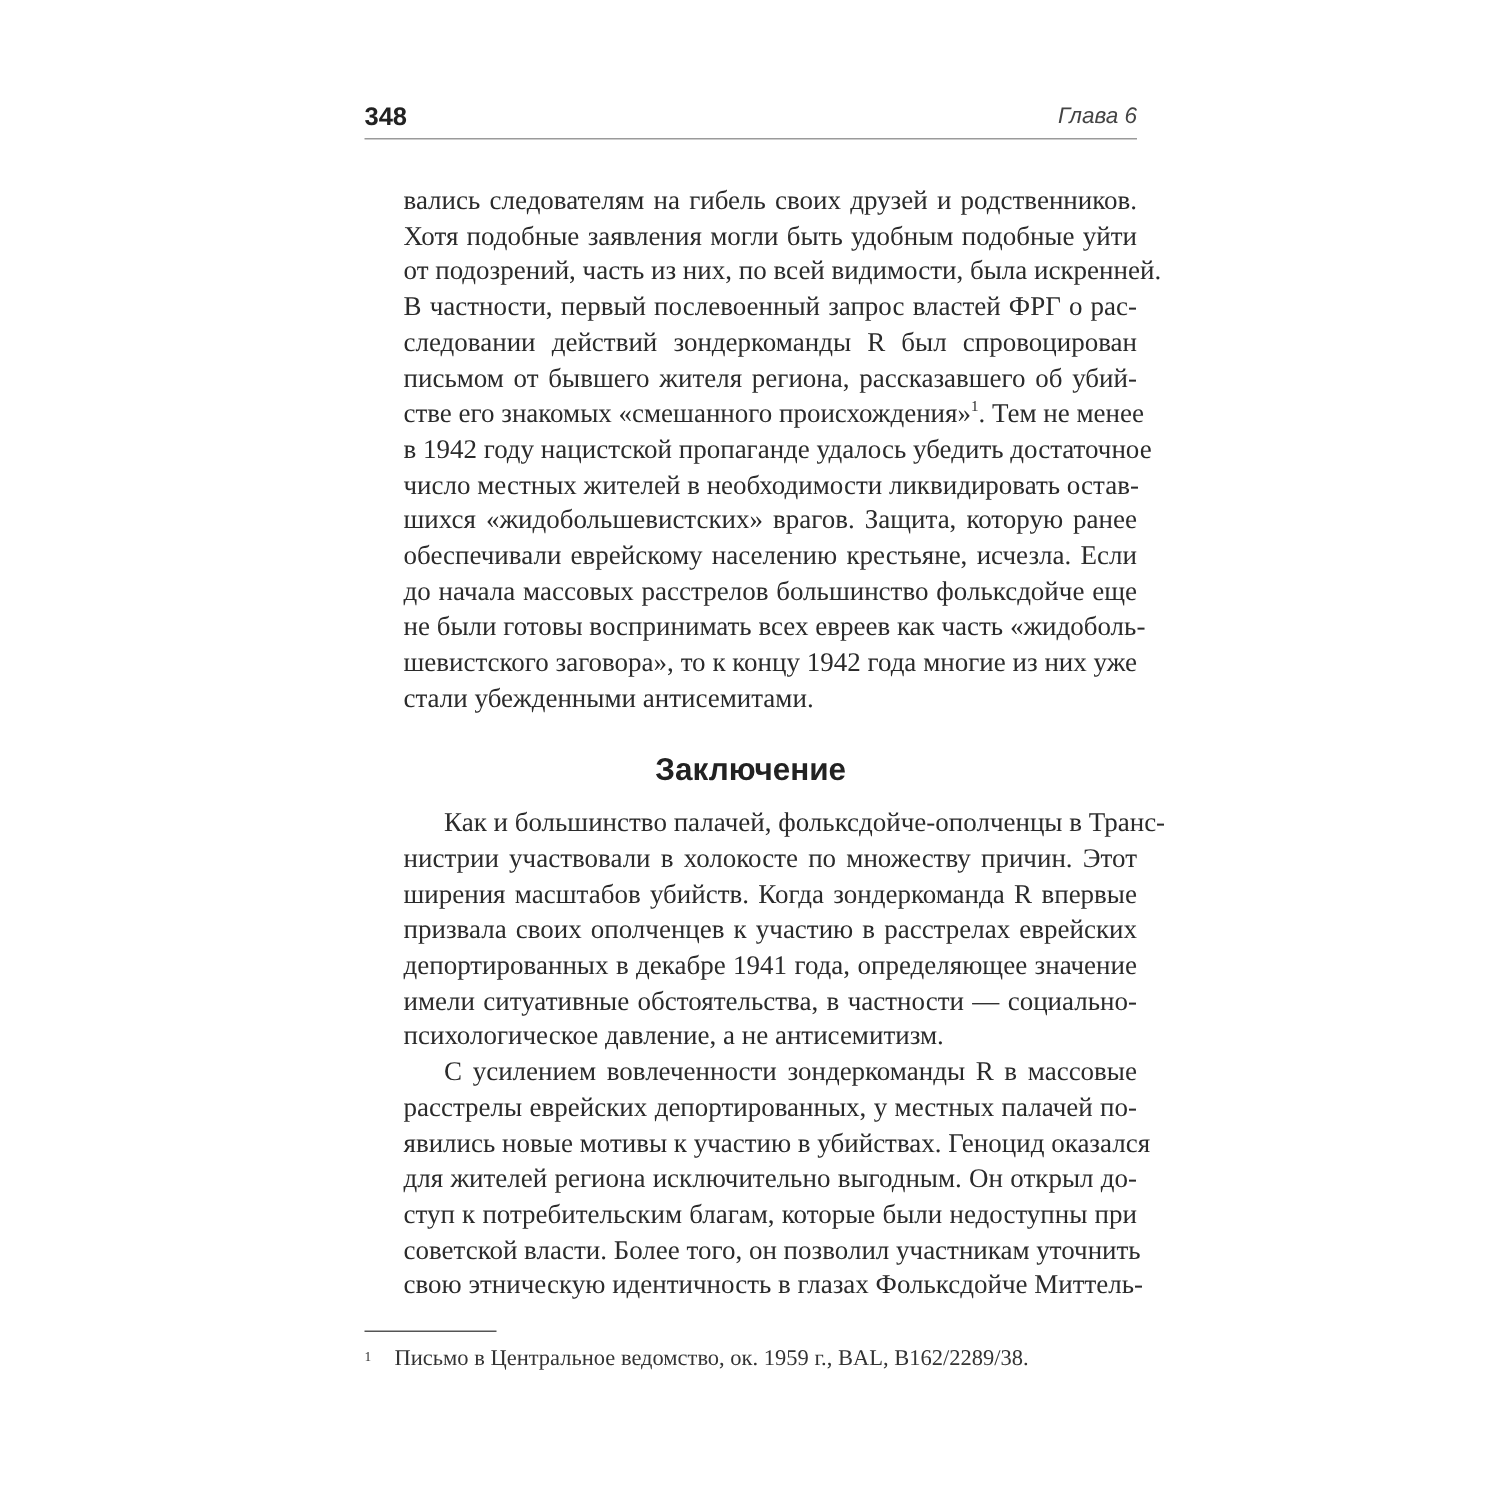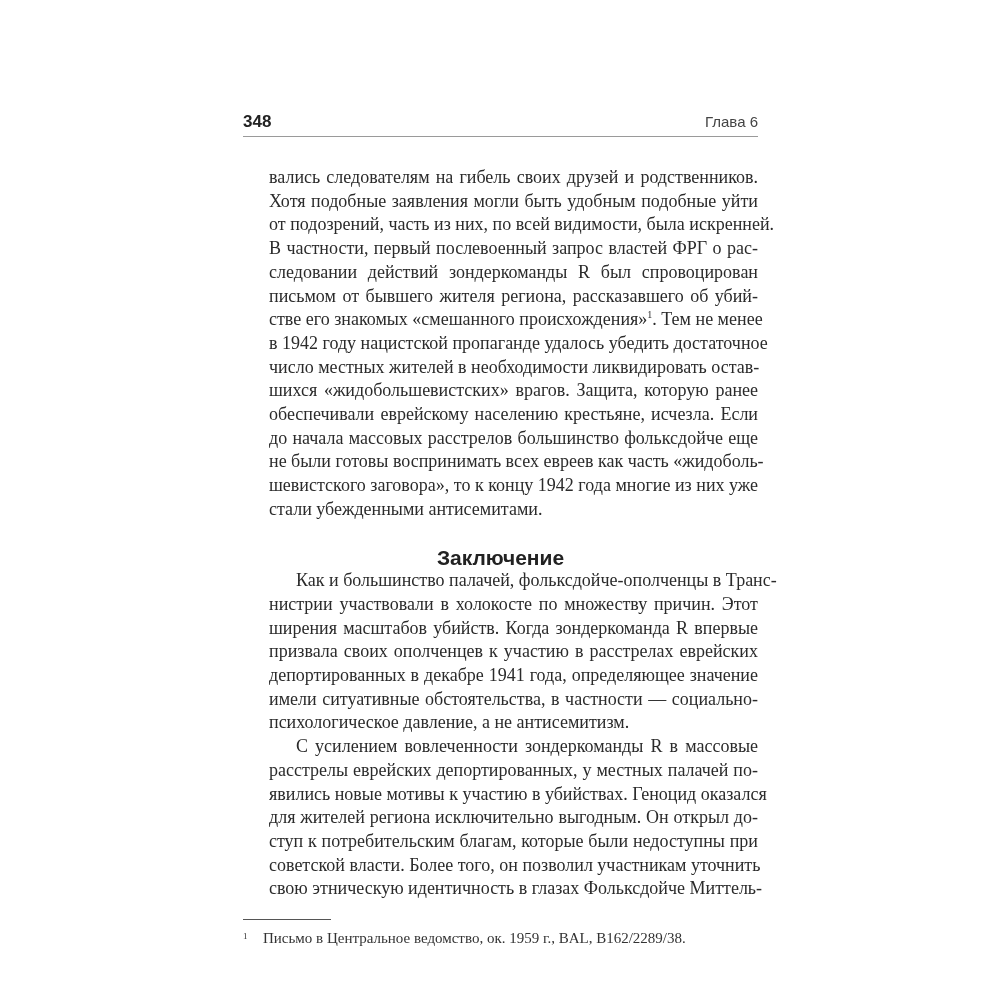--- a/index.html
+++ b/index.html
@@ -1,26 +1,26 @@
 <!DOCTYPE html>
 <html><head>
   <meta charset="utf-8">
   <style>
     html, body { margin: 0; padding: 0; background: #ffffff; }
     body { width: 1000px; height: 1000px; position: relative; overflow: hidden; color: #2a2a2a; }
     .page { position: absolute; left: 243px; top: 66px; width: 515px; }
-    .running-head { position: relative; height: 26px; border-bottom: 1px solid #9a9a9a; margin-top: 44px; }
+    .running-head { position: relative; height: 26px; border-bottom: 1px solid #9a9a9a; }
     .page-number { position: absolute; left: 0; top: 2px; font-family: "Liberation Sans", sans-serif; font-weight: bold; font-size: 17px; color: #222; }
-    .chapter-label { position: absolute; right: 0; top: 3px; font-family: "Liberation Sans", sans-serif; font-size: 15px; color: #444; }
+    .chapter-label { position: absolute; right: 0; top: 3px; font-family: "Liberation Sans", sans-serif; font-style: italic; font-size: 15px; color: #444; }
     .body-text { margin-top: 29px; font-family: "Liberation Serif", serif; font-size: 18px; line-height: 23.7px; color: #2b2b2b; }
     .line { white-space: nowrap; text-align: justify; text-align-last: justify; margin-left: 26px; }
     .line.last { text-align-last: left; }
     .line.indent { padding-left: 27px; }
     sup { font-size: 10px; line-height: 0; vertical-align: super; }
-    .section-heading { font-family: "Liberation Sans", sans-serif; font-weight: bold; font-size: 21px; text-align: center; margin: 24px 0 0; color: #222; }
+    .section-heading { font-family: "Liberation Sans", sans-serif; font-weight: bold; font-size: 21px; text-align: center; margin: 24px 0 12px; color: #222; }
     .footnote-rule { width: 88px; border-top: 1px solid #555; margin-top: 18px; }
     .footnote { margin-top: 10px; font-family: "Liberation Serif", serif; font-size: 15px; color: #333; display: flex; }
     .fn-mark { font-size: 9px; width: 20px; padding-top: 1px; }
   </style>
 </head>
 <body>
 
 <div class="page">
   <div class="running-head">
     <span class="page-number">348</span>

